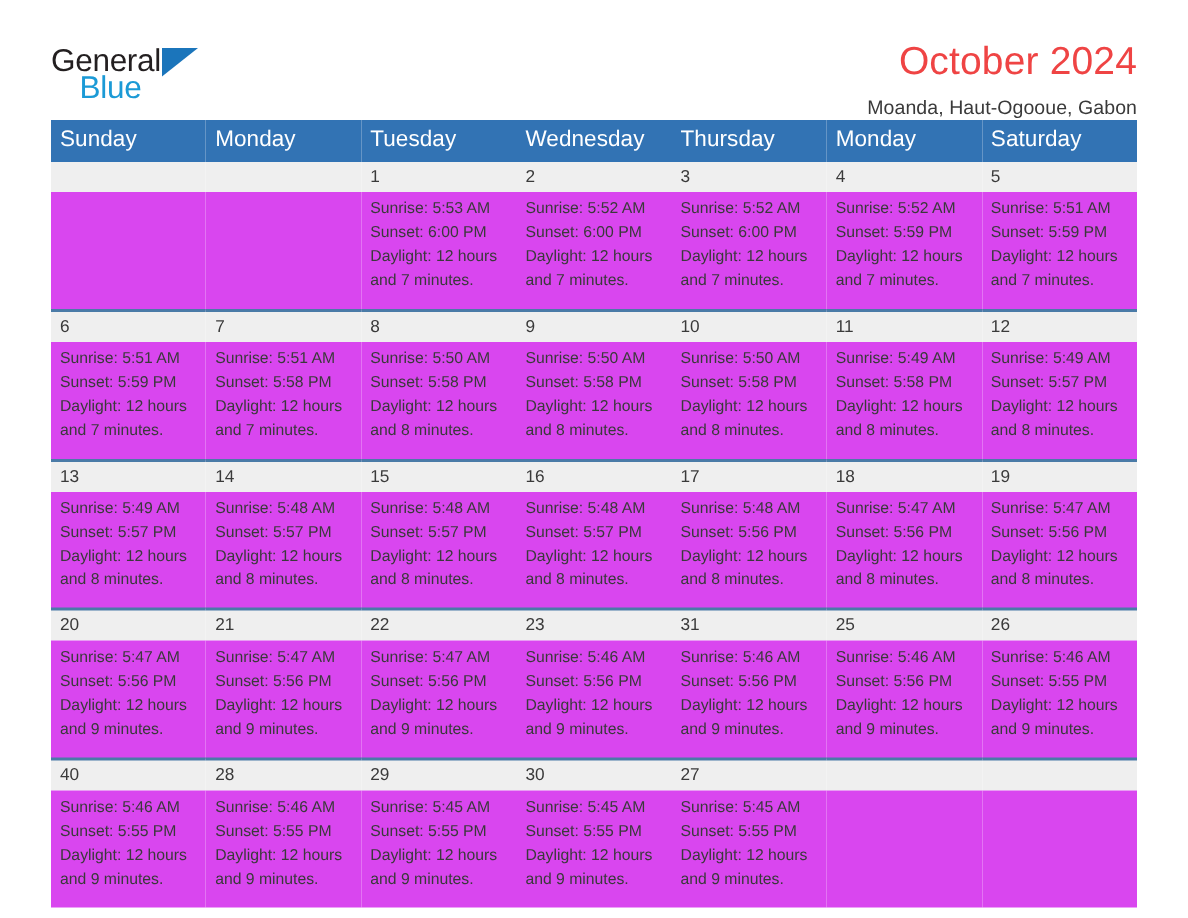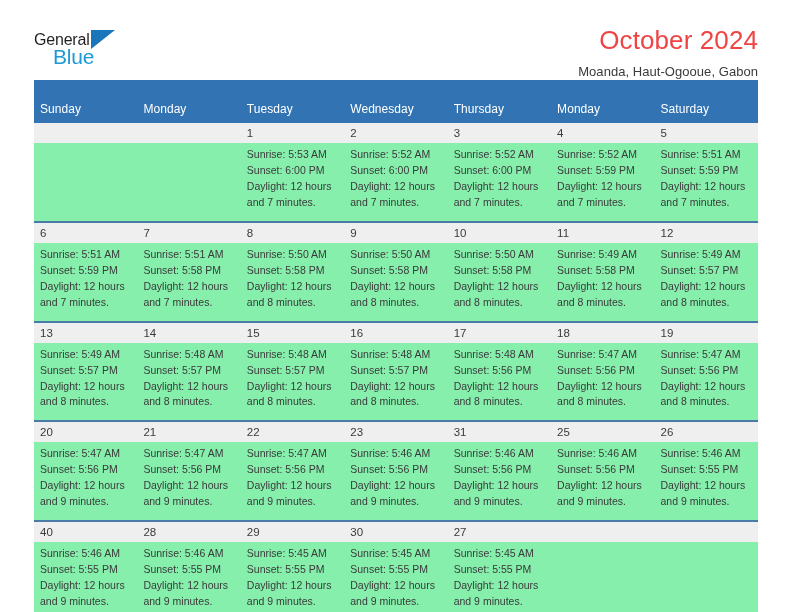--- a/index.html
+++ b/index.html
@@ -30,21 +30,21 @@
     display: block;
     line-height: 1;
     padding-top: 4px;
   }
   .brand-row1 {
     position: relative;
     display: inline-block;
     white-space: nowrap;
   }
   .brand-general {
-    font-size: 16px;
+    font-size: 21px;
     color: #231f20;
     letter-spacing: -0.2px;
   }
   .brand-tri {
     display: inline-block;
     width: 0;
     height: 0;
     border-left: 24px solid #1b75bb;
     border-bottom: 19px solid transparent;
     vertical-align: -4px;
@@ -79,40 +79,40 @@
     width: 724px;
   }
   table.cal {
     width: 100%;
     border-collapse: collapse;
     table-layout: fixed;
   }
   table.cal th {
     background: #3273b4;
     color: #ffffff;
-    font-size: 12px;
+    font-size: 15px;
     font-weight: normal;
     text-align: left;
-    padding: 22px 0 7px 6px;
+    padding: 4px 0 7px 6px;
     letter-spacing: 0.05px;
   }
   
   tr.numrow td {
     background: #efefef;
     font-size: 11.5px;
     color: #3a3a3a;
     padding: 4px 0 4px 6px;
     height: 19px;
     vertical-align: middle;
     border-top: 2px solid #4a7ba7;
   }
   tr.numrow.first td { border-top: none; }
   
   tr.detrow td {
-    background: #86efac;
+    background: #d946ef;
     font-size: 10.5px;
     color: #3a3a3a;
     padding: 4px 5px 10px 6px;
     vertical-align: top;
     line-height: 1.52;
     height: 71px;
   }
   .det-line { display: block; white-space: nowrap; }
 </style>
 </head>

